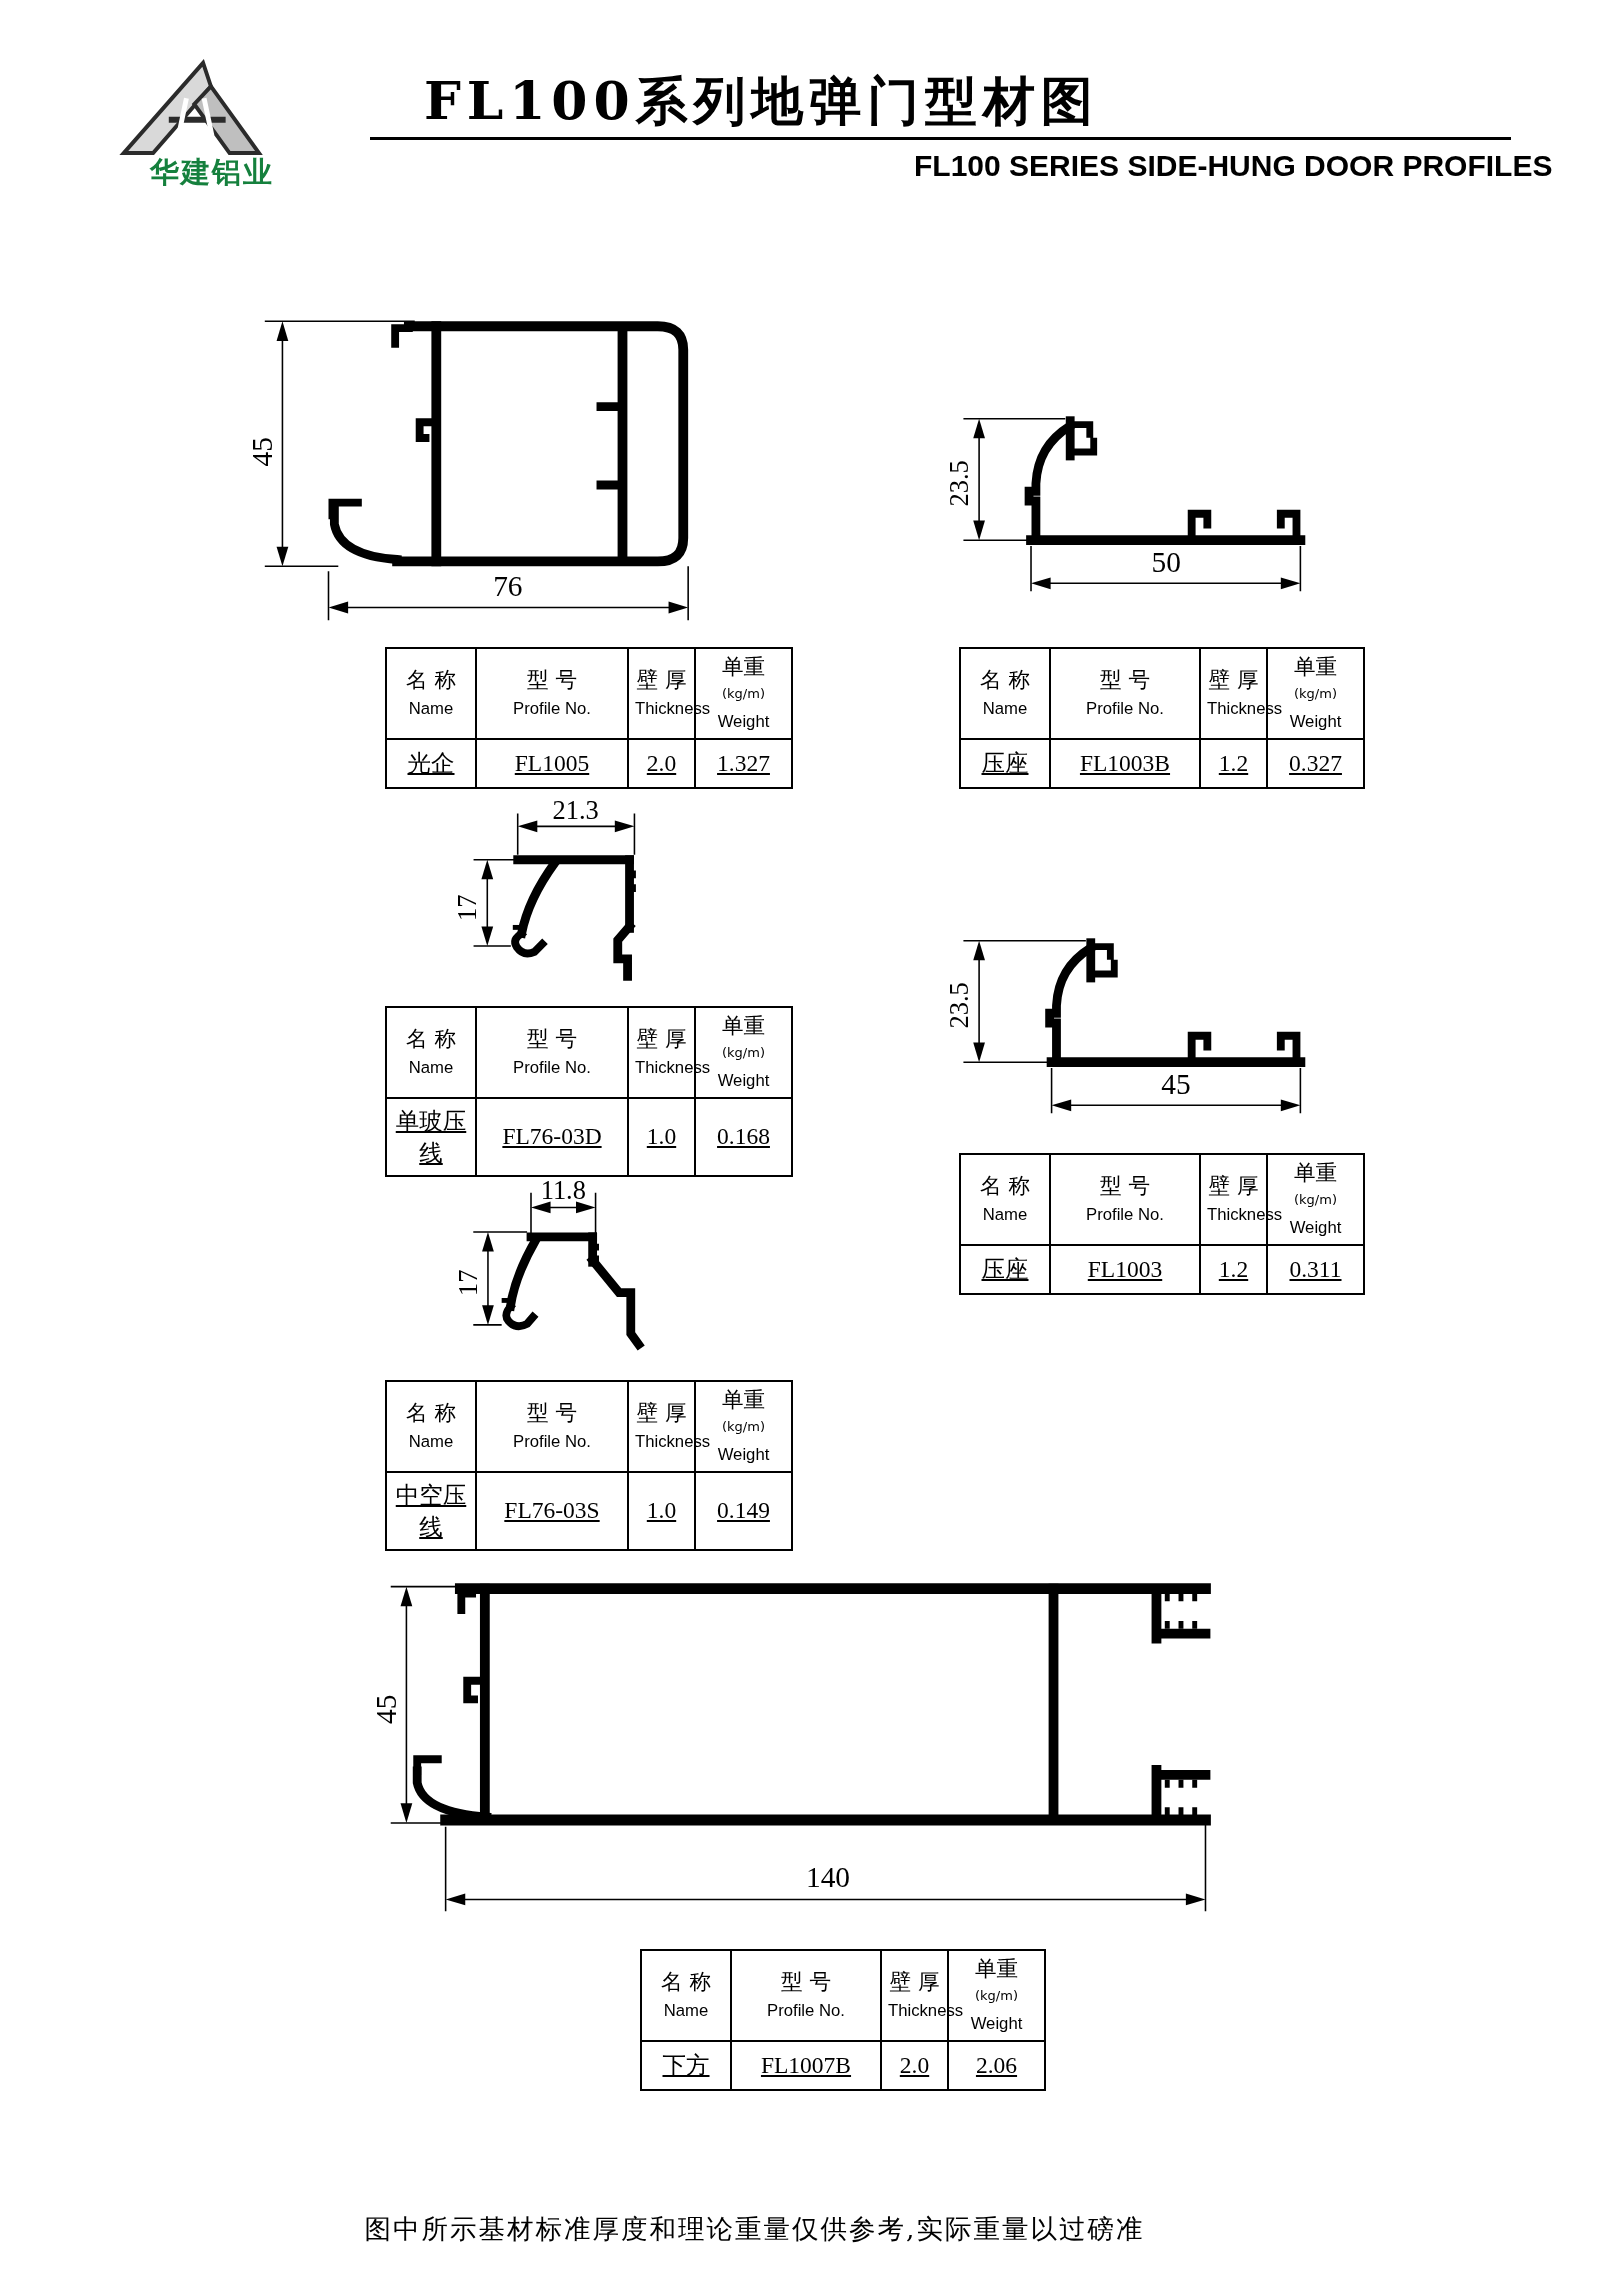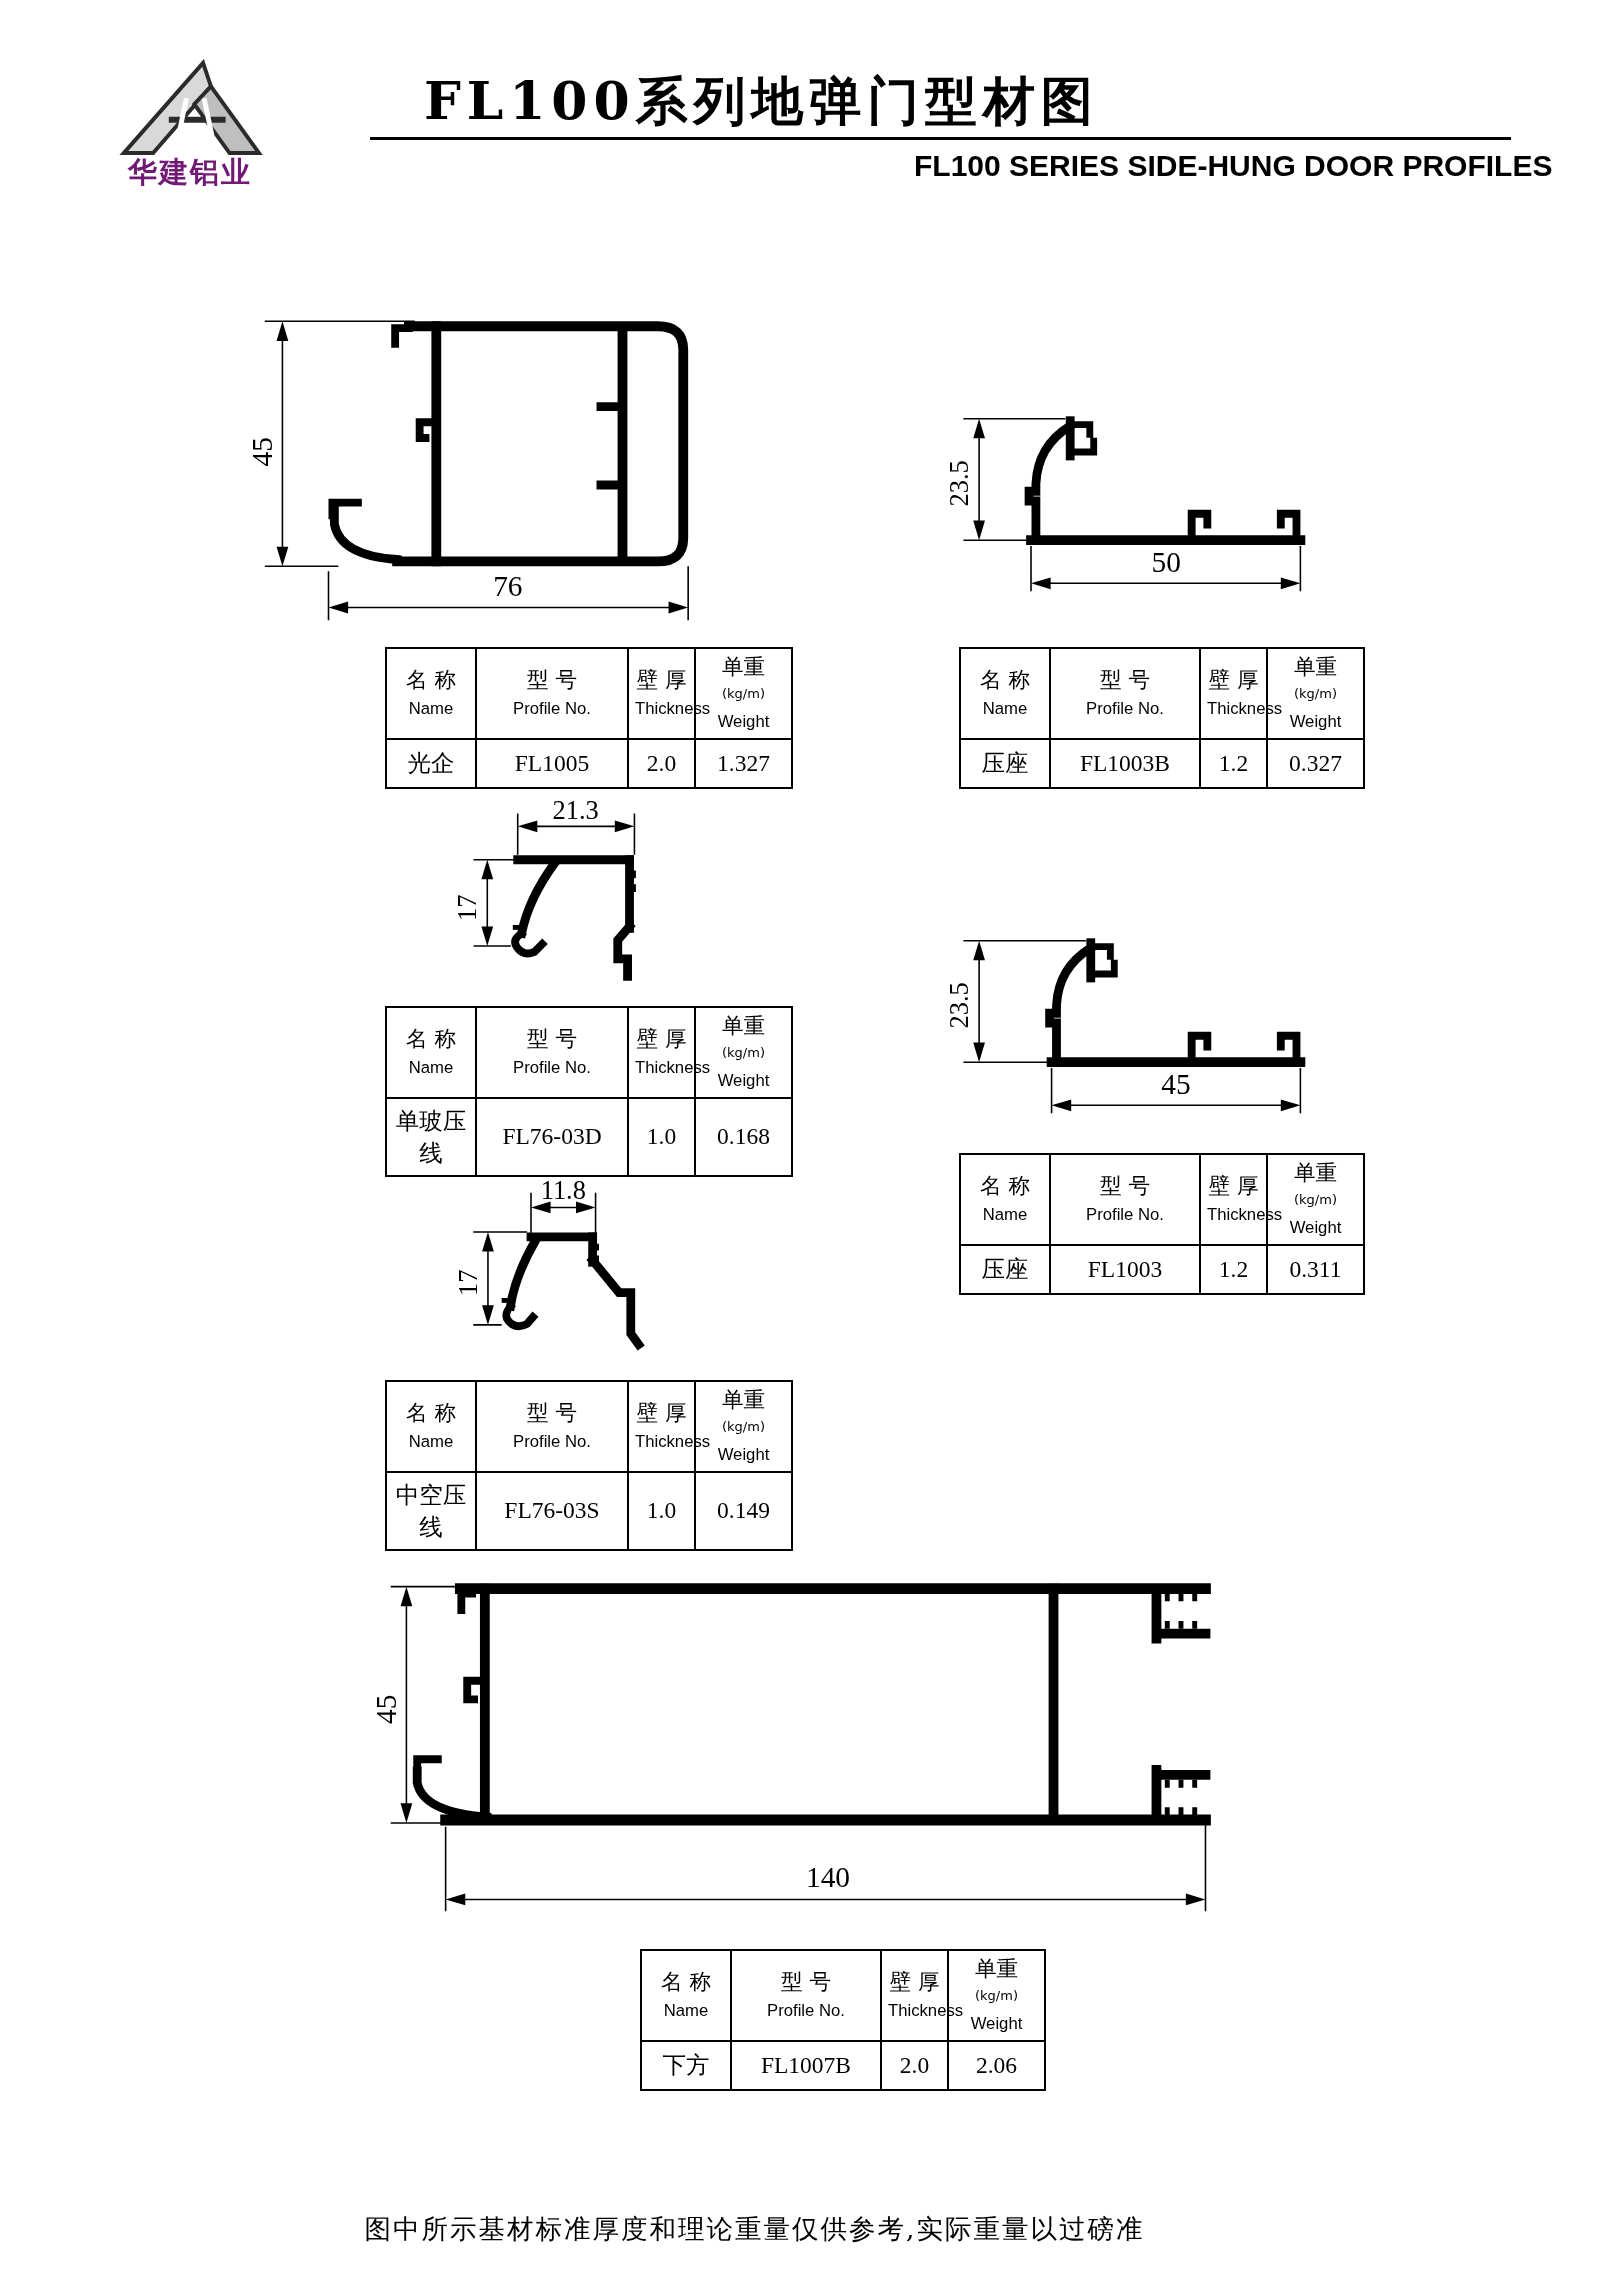--- a/index.html
+++ b/index.html
@@ -1,34 +1,34 @@
 <!DOCTYPE html>
 <html><head>
 <meta charset="utf-8">
 <style>
   html,body{margin:0;padding:0;}
   body{width:1620px;height:2293px;position:relative;background:#ffffff;
        font-family:"Liberation Serif", serif;color:#000;overflow:hidden;}
   
-  .brand-text{position:absolute;left:92px;top:153px;width:196px;text-align:center;
-      font-size:29px;font-weight:bold;letter-spacing:2px;color:#701a75;
+  .brand-text{position:absolute;left:114px;top:153px;width:196px;text-align:center;
+      font-size:29px;font-weight:bold;letter-spacing:2px;color:#15803d;
       font-family:"DejaVu Sans", sans-serif;}
   .page-title{position:absolute;left:382px;top:67px;font-size:52px;font-weight:bold;
       font-family:"DejaVu Serif", serif;letter-spacing:5.9px;white-space:nowrap;margin-left:42px;}
   .title-rule{position:absolute;left:370px;top:137px;width:1141px;height:2.9px;background:#000;}
   .subtitle{position:absolute;left:914px;top:149px;width:598px;text-align:left;
       font-size:30px;font-family:"Liberation Sans", sans-serif;font-weight:700;
       letter-spacing:0px;white-space:nowrap;}
   
   table.ptable{position:absolute;border-collapse:collapse;table-layout:fixed;
       background:#fff;border:2.9px solid #000;}
   table.ptable th, table.ptable td{border:2px solid #000;text-align:center;
       vertical-align:middle;padding:6px;}
   table.ptable th{height:51px;font-weight:normal;}
-  table.ptable td{height:35px;font-size:23.5px;font-family:"Liberation Serif", serif;}
+  table.ptable td{height:35px;font-size:23.5px;font-family:"Liberation Serif", serif;text-decoration:underline;}
   .hzh{font-size:21.6px;line-height:23.5px;font-family:"DejaVu Sans", sans-serif;}
   .hen{font-size:16.7px;line-height:18.6px;font-family:"Liberation Sans", sans-serif;margin-top:8px;}
   .unit{font-size:13px;}
   td.zhcell{font-size:21.6px;font-family:"DejaVu Sans", sans-serif;}
   
   svg.drawing{position:absolute;overflow:visible;}
   .p9{stroke:#000;stroke-width:9;fill:none;stroke-linecap:square;}
   .p10{stroke:#000;stroke-width:10;fill:none;stroke-linecap:square;}
   .p11{stroke:#000;stroke-width:11;fill:none;stroke-linecap:square;}
   .p8{stroke:#000;stroke-width:8;fill:none;stroke-linecap:square;}

